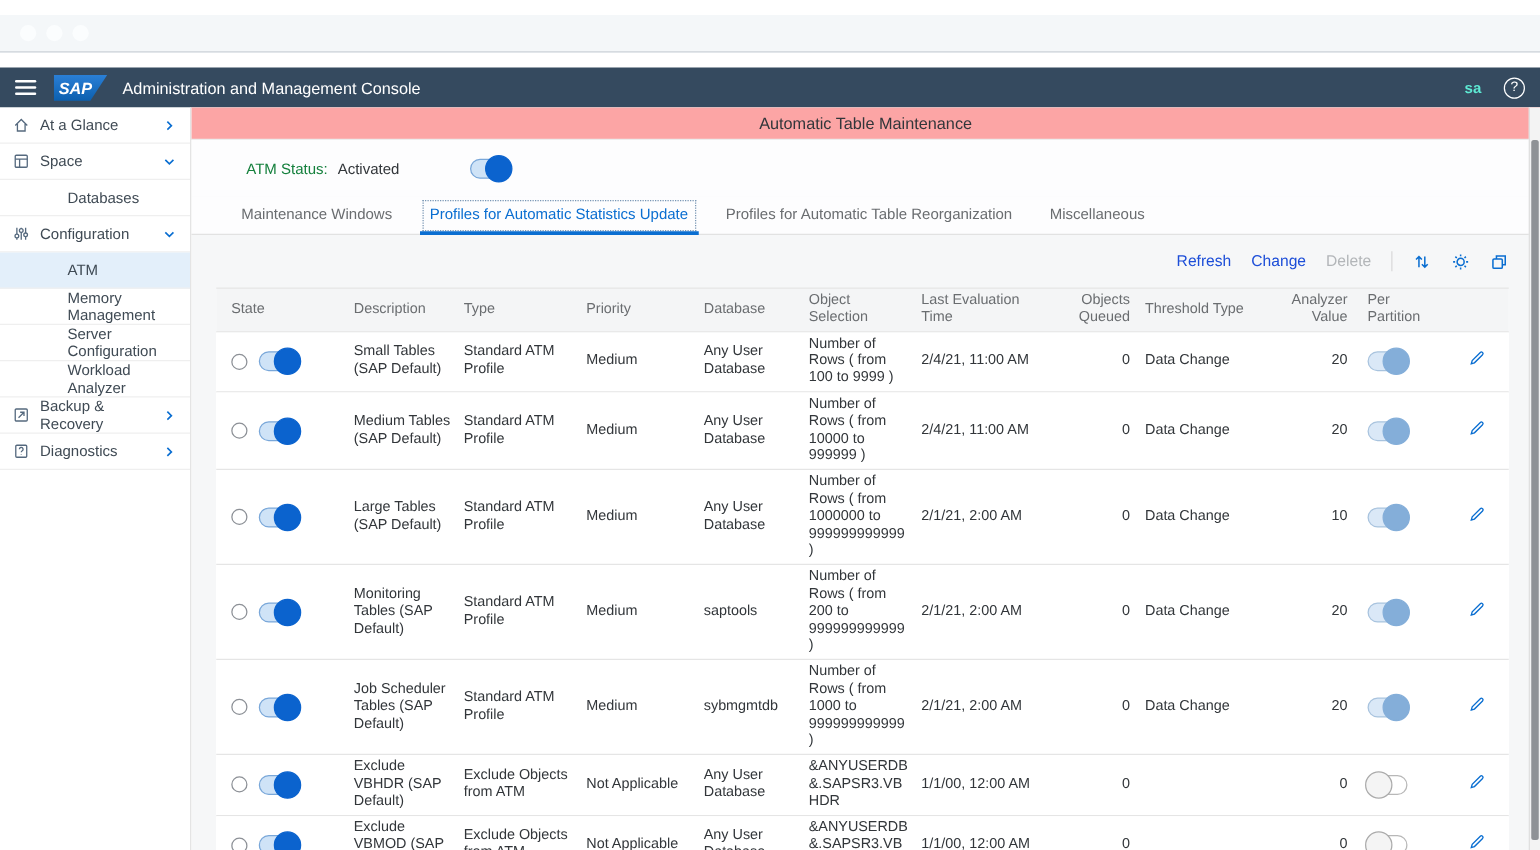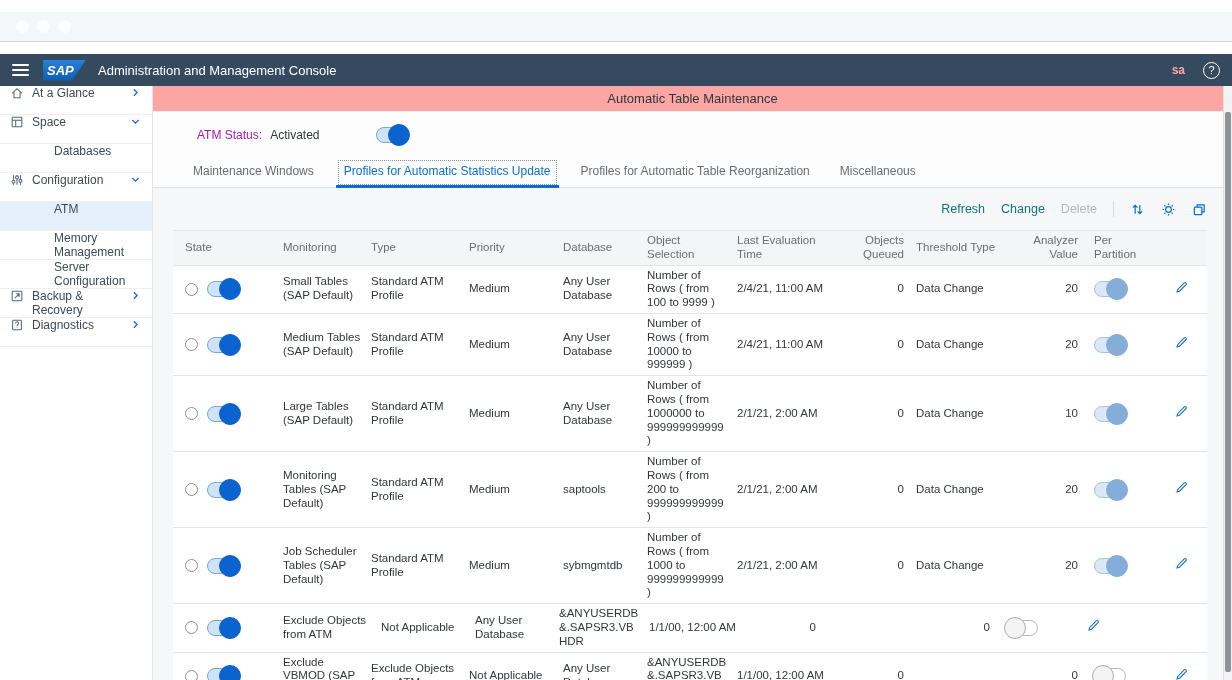--- a/index.html
+++ b/index.html
@@ -15,54 +15,54 @@
 
   
   .shell { height:32px; background:#354a5f; display:flex; align-items:center; padding:0 12px; }
   .burger { width:17px; display:flex; flex-direction:column; gap:3px; margin-right:14px; cursor:pointer; }
   .burger span { height:2px; background:#fff; border-radius:1px; }
   .saplogo { width:43px; height:21px; background:linear-gradient(180deg,#2a7fd6 0%,#0b5fae 100%);
     clip-path:polygon(0 0,100% 0,68% 100%,0 100%); color:#fff; font-weight:bold; font-style:italic;
     font-size:13px; display:flex; align-items:center; padding-left:4px; margin-right:12px; }
   .shell-title { color:#fff; font-size:13px; }
   .shell-right { margin-left:auto; display:flex; align-items:center; gap:18px; }
-  .shell-user { color:#fca5a5; font-size:12px; font-weight:bold; cursor:pointer; }
+  .shell-user { color:#5eead4; font-size:12px; font-weight:bold; cursor:pointer; }
   .help { width:17px; height:17px; border:1.4px solid #fff; border-radius:50%; color:#fff;
     font-size:11px; display:flex; align-items:center; justify-content:center; cursor:pointer; }
 
   
   .main { display:flex; height:606px; }
   .sidebar { width:153px; background:#fff; border-right:1px solid #e4e4e4; flex:none; position:relative; }
-  .side-item { height:29px; display:flex; align-items:flex-start; padding:0 10px; border-bottom:1px solid #efefef;
+  .side-item { height:29px; display:flex; align-items:center; padding:0 10px; border-bottom:1px solid #efefef;
     font-size:12px; color:#3f4a54; cursor:pointer; }
   .side-item .ic { width:22px; color:#55697e; display:flex; align-items:center; }
   .side-item .lbl { flex:1; padding-left:0px; }
   .side-item.lvl2 .lbl { padding-left:22px; }
   .side-item .chev { color:#0a6ed1; display:flex; align-items:center; }
   .side-item.selected { background:#e3effa; }
 
   .content { flex:1; display:flex; flex-direction:column; background:#f6f7f8; }
 
   .title-bar { height:26px; background:#fca5a5; border-bottom:1px solid #ececec; display:flex;
     align-items:center; justify-content:center; font-size:13px; color:#32363a; flex:none; }
   .status-strip { height:45px; background:#fdfdfe; display:flex; align-items:center; padding-left:44px; flex:none; }
-  .status-label { font-size:12px; color:#a21caf; }
+  .status-label { font-size:12px; color:#15803d; }
   .status-value { font-size:12px; color:#32363a; margin-left:8px; }
   .status-strip .switch { margin-left:56px; }
 
   .tabbar { height:31px; background:#fdfdfe; border-bottom:1px solid #e2e2e2; display:flex;
     align-items:flex-end; padding-left:32px; flex:none; }
   .tab { font-size:12px; color:#6a6d70; padding:6px 8px 9px 8px; margin-right:14px; cursor:pointer;
     position:relative; white-space:nowrap; }
   .tab.selected { color:#0a6ed1; outline:1px dotted #7996b4; outline-offset:-3px; }
   .tab.selected::after { content:""; position:absolute; left:0; right:0; bottom:-1px; height:3px; background:#0a6ed1; }
 
   .toolbar { height:42px; display:flex; align-items:center; justify-content:flex-end;
     padding-right:25px; gap:16px; flex:none; }
-  .tb-link { font-size:12.5px; color:#0f766e; cursor:pointer; }
+  .tb-link { font-size:12.5px; color:#1d4ed8; cursor:pointer; }
   .tb-link.disabled { color:#b3b6b9; cursor:default; }
   .tb-sep { width:1px; height:16px; background:#d9d9d9; }
   .tb-ic { color:#0a6ed1; display:flex; align-items:center; cursor:pointer; }
 
   
   .tablewrap { margin-left:20px; width:1034px; background:#fff; }
   .trow { display:flex; align-items:center; border-bottom:1px solid #e5e5e5; background:#fff; }
   .trow.thead { background:#f4f5f6; border-top:1px solid #e5e5e5; color:#6a6d70; min-height:24px; }
   .cell { padding:3px 10px 3px 0; font-size:11.5px; line-height:1.2; }
   .c0{width:110px; padding-left:12px; display:flex; align-items:center; gap:9px;}
@@ -180,20 +180,24 @@
             <span class="ic"></span>
             <span class="lbl">ATM</span>
           </div>
           <div class="side-item lvl2">
             <span class="ic"></span>
             <span class="lbl">Memory Management</span>
           </div>
           <div class="side-item lvl2">
             <span class="ic"></span>
             <span class="lbl">Server Configuration</span>
+          </div>
+          <div class="side-item lvl2">
+            <span class="ic"></span>
+            <span class="lbl">Workload Analyzer</span>
           </div>
           <div class="side-item lvl1">
             <span class="ic">
               <svg width="14" height="14" viewBox="0 0 16 16" fill="none" stroke="currentColor" stroke-width="1.2">
                 <rect x="2.5" y="2.5" width="11" height="11" rx="1"></rect>
                 <path d="M5.5 10.5 L10.5 5.5 M7 5.5 H10.5 V9"></path>
               </svg>
             </span>
             <span class="lbl">Backup &amp; Recovery</span>
             <span class="chev">
@@ -259,21 +263,21 @@
           <svg width="15" height="15" viewBox="0 0 16 16" fill="none" stroke="currentColor" stroke-width="1.3">
               <rect x="2.5" y="5.5" width="8" height="8" rx="1"></rect>
               <path d="M5.5 5.5 V3 H13 V10.5 H10.5"></path>
             </svg>
         </span>
       </div>
 
       <div class="tablewrap">
         <div class="trow thead" id="thead">
             <div class="cell c0">State</div>
-            <div class="cell c1">Monitoring</div>
+            <div class="cell c1">Description</div>
             <div class="cell c2">Type</div>
             <div class="cell c3">Priority</div>
             <div class="cell c4">Database</div>
             <div class="cell c5">Object Selection</div>
             <div class="cell c6">Last Evaluation Time</div>
             <div class="cell c7">Objects Queued</div>
             <div class="cell c8">Threshold Type</div>
             <div class="cell c9">Analyzer Value</div>
             <div class="cell c10">Per Partition</div>
             <div class="cell c11"></div>
@@ -414,20 +418,21 @@
                   </svg>
                 </span></div>
             </div>
             <div class="trow">
               <div class="cell c0">
                 <span class="radio"></span>
                 <div class="switch state on">
                   <div class="knob"></div>
                 </div>
               </div>
+              <div class="cell c1">Exclude VBHDR (SAP Default)</div>
               <div class="cell c2">Exclude Objects from ATM</div>
               <div class="cell c3">Not Applicable</div>
               <div class="cell c4">Any User Database</div>
               <div class="cell c5">&amp;ANYUSERDB&amp;.SAPSR3.VBHDR</div>
               <div class="cell c6">1/1/00, 12:00 AM</div>
               <div class="cell c7">0</div>
               <div class="cell c8"></div>
               <div class="cell c9">0</div>
               <div class="cell c10">
                 <div class="switch pp">

